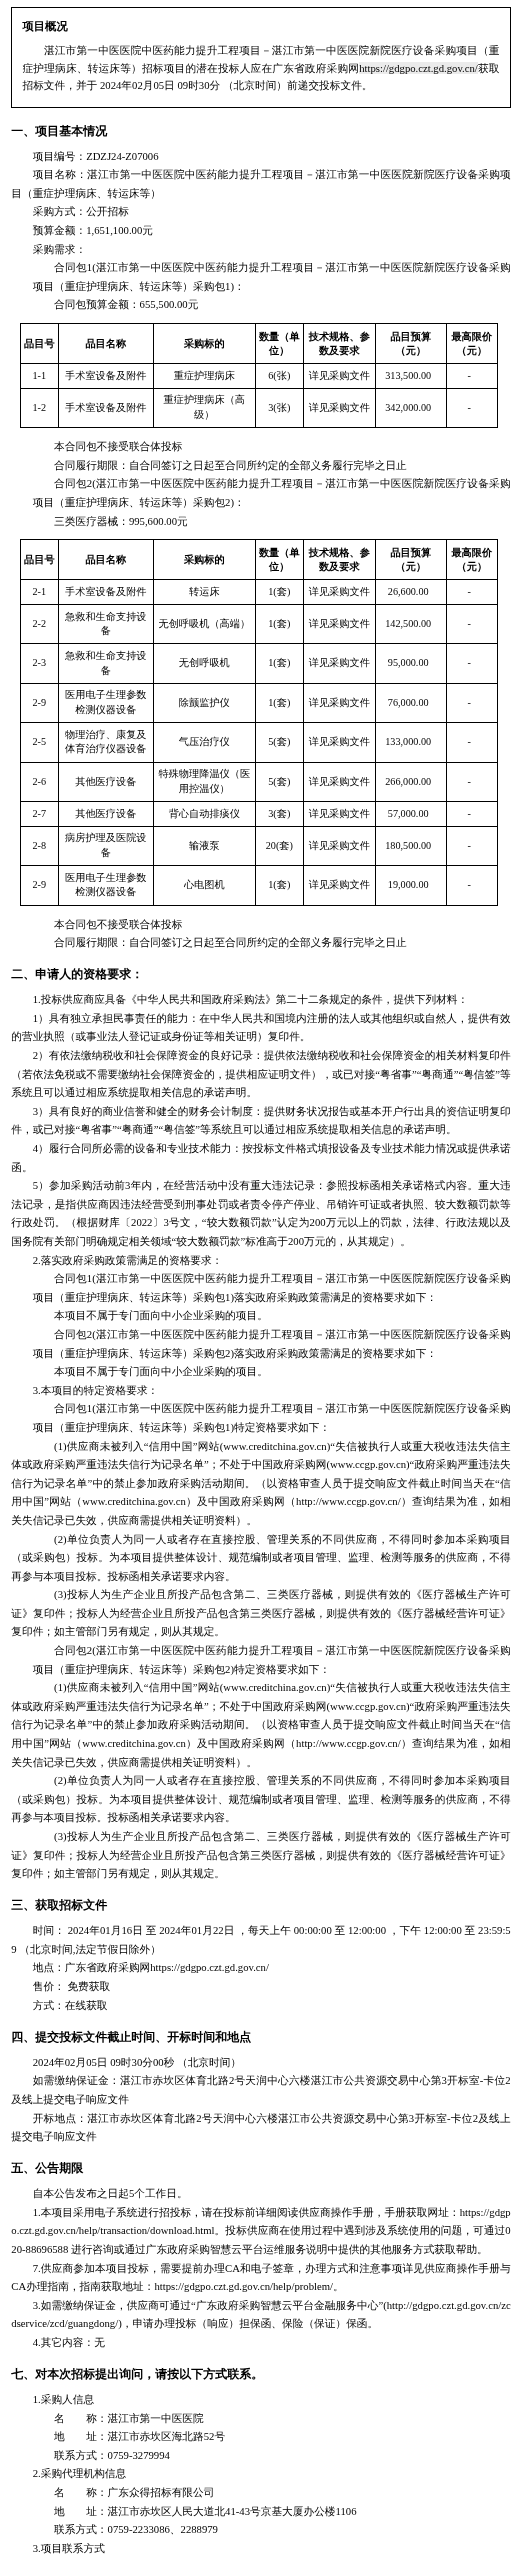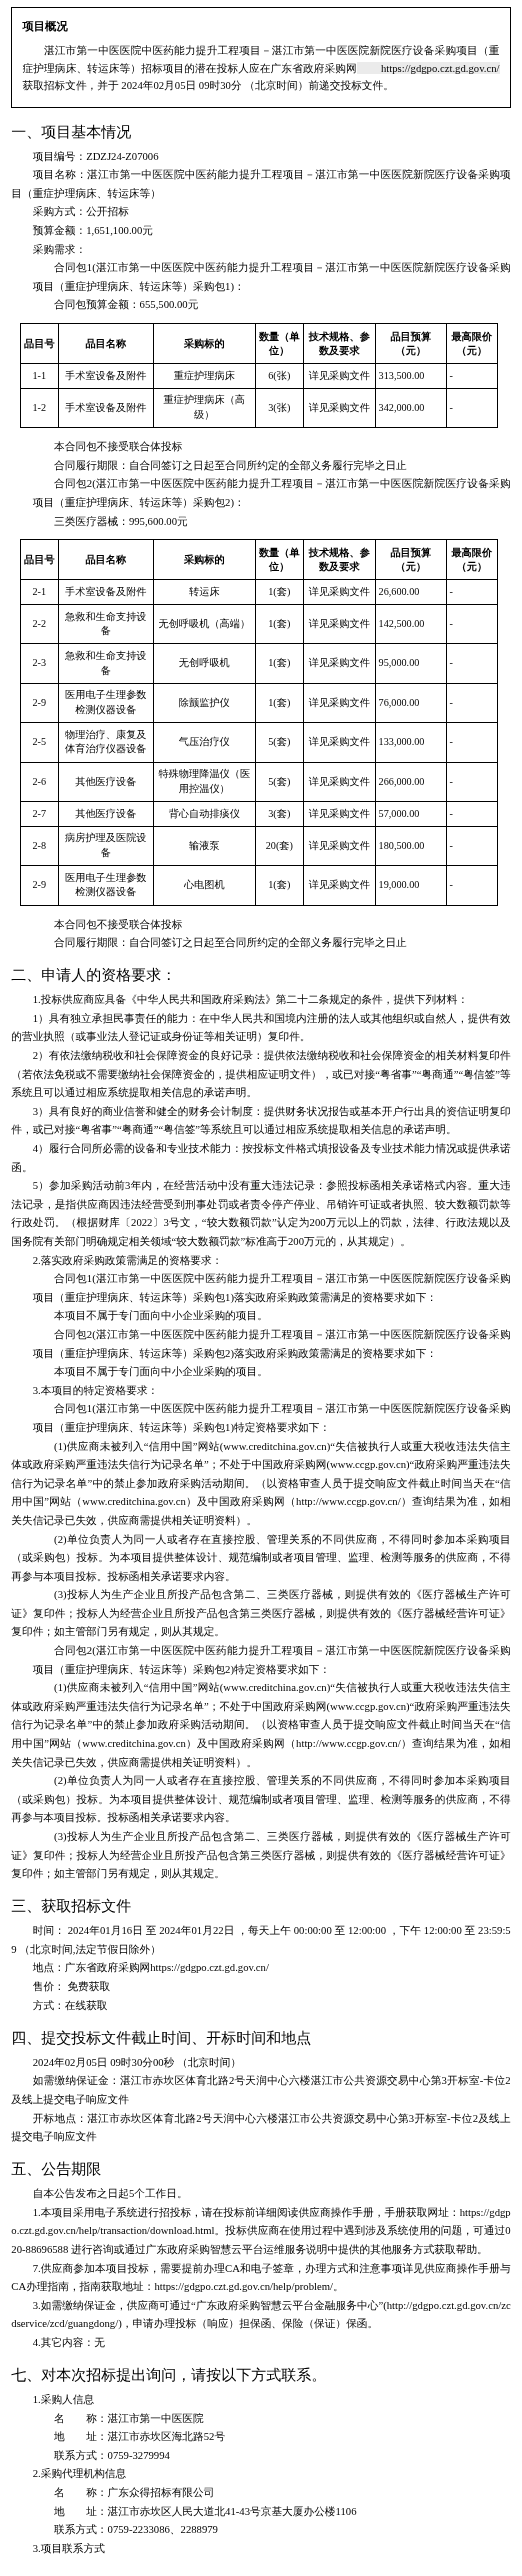--- a/index.html
+++ b/index.html
@@ -18,36 +18,36 @@
   .p {
     font-size:10.7px; line-height:18.6px; margin:0; text-indent:2em;
     text-align:justify; word-break:break-all;
   }
   .overview-box .p { line-height:17.5px; }
   .p-pkg  { margin-left:2em; }
   .p-num  { text-indent:4em; }
   .p-deep { margin-left:4em; text-indent:0; }
   .sec-h {
     font-family:"Liberation Sans","DejaVu Sans",sans-serif;
-    font-weight:normal; font-size:15px; line-height:17px; margin:14.7px 0 6.8px 0;
-  }
-  .url-hl { background:#ebebeb;padding-left:24px; }
+    font-weight:bold; font-size:12px; line-height:17px; margin:14.7px 0 6.8px 0;
+  }
+  .url-hl { background:#ebebeb; }
   table.items {
     border-collapse:collapse; table-layout:fixed;
     width:476px; margin:9px 0 9px 8.5px; font-size:10.2px;
   }
   table.items th, table.items td {
     border:0.8px solid #000; vertical-align:middle; word-break:break-all;
   }
   table.items th {
     font-family:"Liberation Sans","DejaVu Sans",sans-serif;
     font-weight:bold; text-align:center; padding:5.6px 2.3px; line-height:14px;
   }
   table.items td { text-align:center; padding:4.5px 2.8px; line-height:14.7px; }
-  table.items td.col5, table.items td.col6 { text-align:left; padding-right:8px; }
+  table.items td.col5, table.items td.col6 { text-align:center; padding-right:8px; }
 </style>
 </head>
 <body>
 
 <div class="page">
 
   <div class="overview-box">
     <div class="overview-title">项目概况</div>
     <p class="p"><span>湛江市第一中医医院中医药能力提升工程项目－湛江市第一中医医院新院医疗设备采购项目（重症护理病床、转运床等）招标项目的潜在投标人应在广东省政府采购网</span><span class="url-hl">https://gdgpo.czt.gd.gov.cn/</span><span>获取招标文件，并于 2024年02月05日 09时30分 （北京时间）前递交投标文件。</span></p>
   </div>

